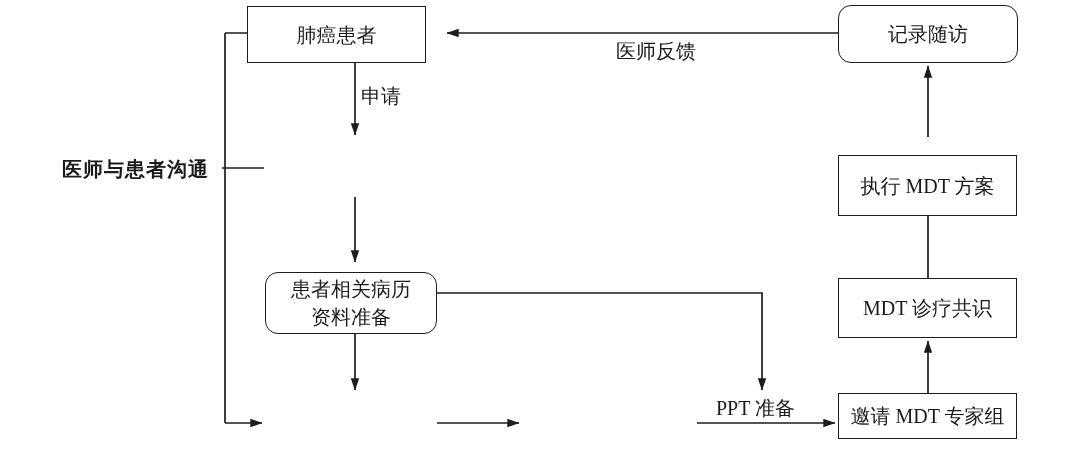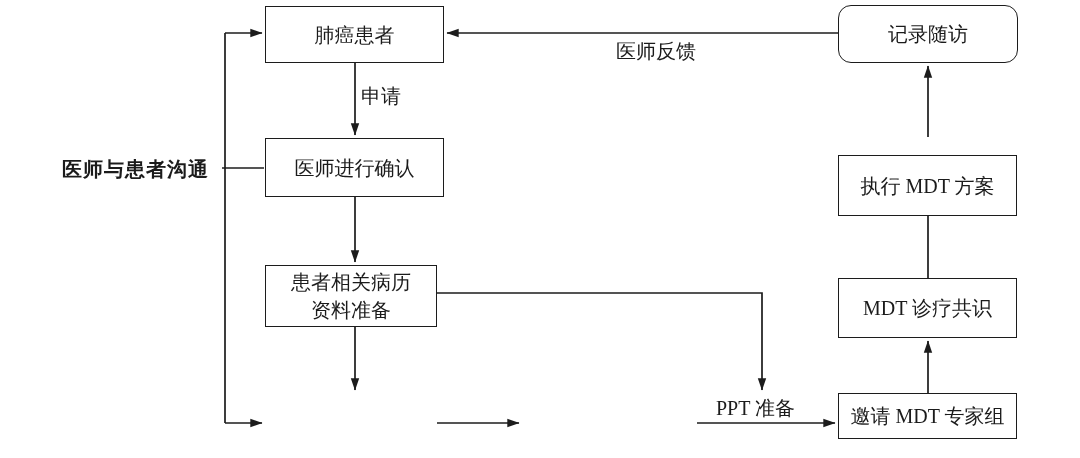--- a/index.html
+++ b/index.html
@@ -23,23 +23,23 @@
     white-space:pre-line;
     z-index:2;
   }
   .edge-label{
     position:absolute;
     font-size:20px;line-height:24px;
     white-space:nowrap;
     z-index:3;
   }
   
-  #n-patient   {left:265px;top:6px;  width:179px;height:57px;}
+  #n-patient   {left:247px;top:6px;  width:179px;height:57px;}
   #n-confirm   {left:265px;top:138px;width:179px;height:59px;}
-  #n-records   {left:265px;top:265px;width:172px;height:62px;}
+  #n-records   {left:265px;top:272px;width:172px;height:62px;border-radius:13px;}
   #n-purpose   {left:265px;top:393px;width:172px;height:61px;}
   #n-coord     {left:522px;top:393px;width:175px;height:61px;}
   #n-invite    {left:838px;top:393px;width:179px;height:46px;}
   #n-consensus {left:838px;top:278px;width:179px;height:60px;}
   #n-execute   {left:838px;top:137px;width:179px;height:61px;margin-top:18px;}
   #n-followup  {left:838px;top:5px;  width:180px;height:58px;border-radius:13px;}
   
   #l-apply        {left:361px;top:84px;}
   #l-feedback     {left:596px;top:39px;margin-left:20px;}
   #l-ppt          {left:716px;top:396px;}
@@ -68,21 +68,20 @@
       <path d="M928,137 L928,66" marker-end="url(#arrow)"></path>
       <path d="M838,33 L447,33" marker-end="url(#arrow)"></path>
       <path d="M225,33 L225,423"></path>
       <path d="M222,168 L264,168"></path>
       <path d="M225,33 L262,33" marker-end="url(#arrow)"></path>
       <path d="M225,423 L262,423" marker-end="url(#arrow)"></path>
     </g>
   </svg>
 
   <div class="node" id="n-patient">肺癌患者</div>
-  <div class="node" id="n-confirm">医师进行确认</div>
   <div class="node" id="n-records">患者相关病历
 资料准备</div>
   <div class="node" id="n-invite">邀请 MDT 专家组</div>
   <div class="node" id="n-consensus">MDT 诊疗共识</div>
   <div class="node" id="n-execute">执行 MDT 方案</div>
   <div class="node" id="n-followup">记录随访</div>
 
   <div class="edge-label" id="l-apply">申请</div>
   <div class="edge-label" id="l-feedback">医师反馈</div>
   <div class="edge-label" id="l-ppt">PPT 准备</div>

